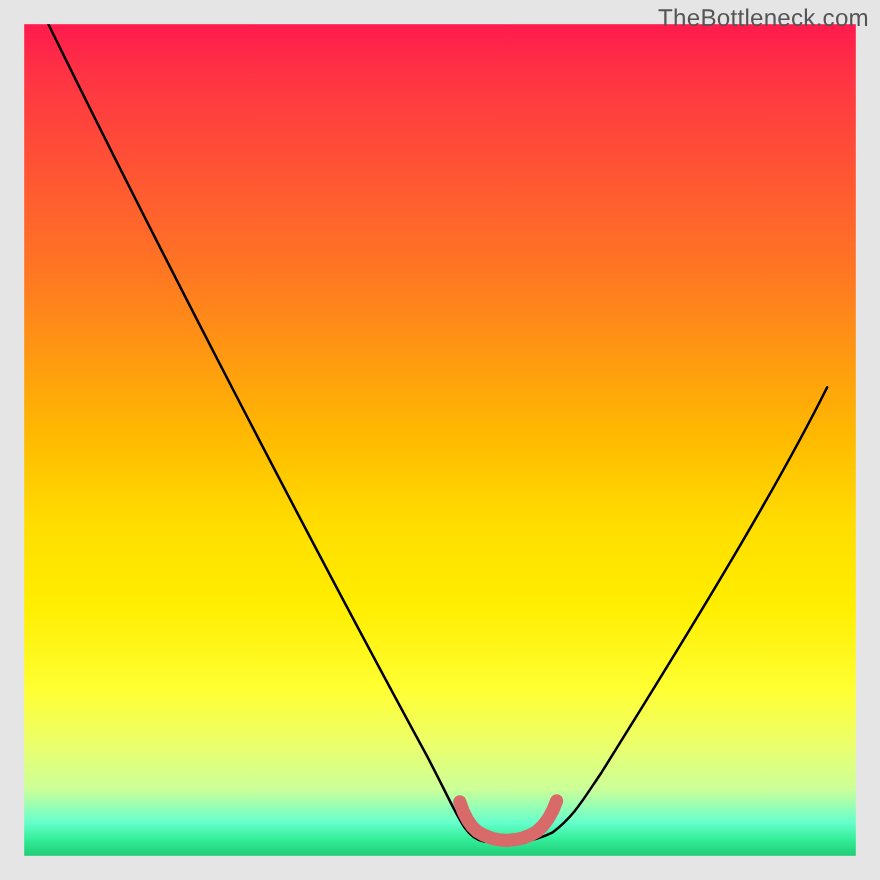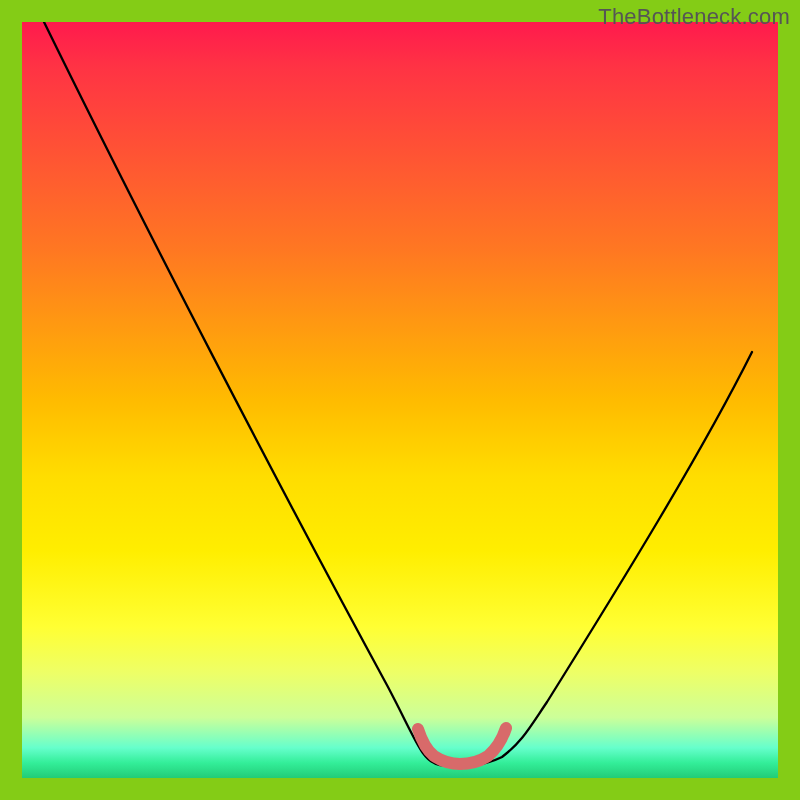--- a/index.html
+++ b/index.html
@@ -1,17 +1,17 @@
 <!DOCTYPE html>
 <html><head>
 <meta charset="utf-8">
 <style>
   * { margin: 0; padding: 0; box-sizing: border-box; }
   body { width: 800px; height: 800px; overflow: hidden; font-family: Arial, sans-serif; }
-  .chart-container { position: relative; width: 800px; height: 800px; background: #84cc16; }
+  .chart-container { position: relative; width: 800px; height: 800px; background: #e5e5e5; }
   .plot-area {
     position: absolute;
     left: 22px; top: 22px;
     width: 756px; height: 756px;
     background: linear-gradient(to bottom,
       #ff1a4d 0%,
       #ff3344 6%,
       #ff5533 18%,
       #ff7722 30%,
       #ff9911 40%,

